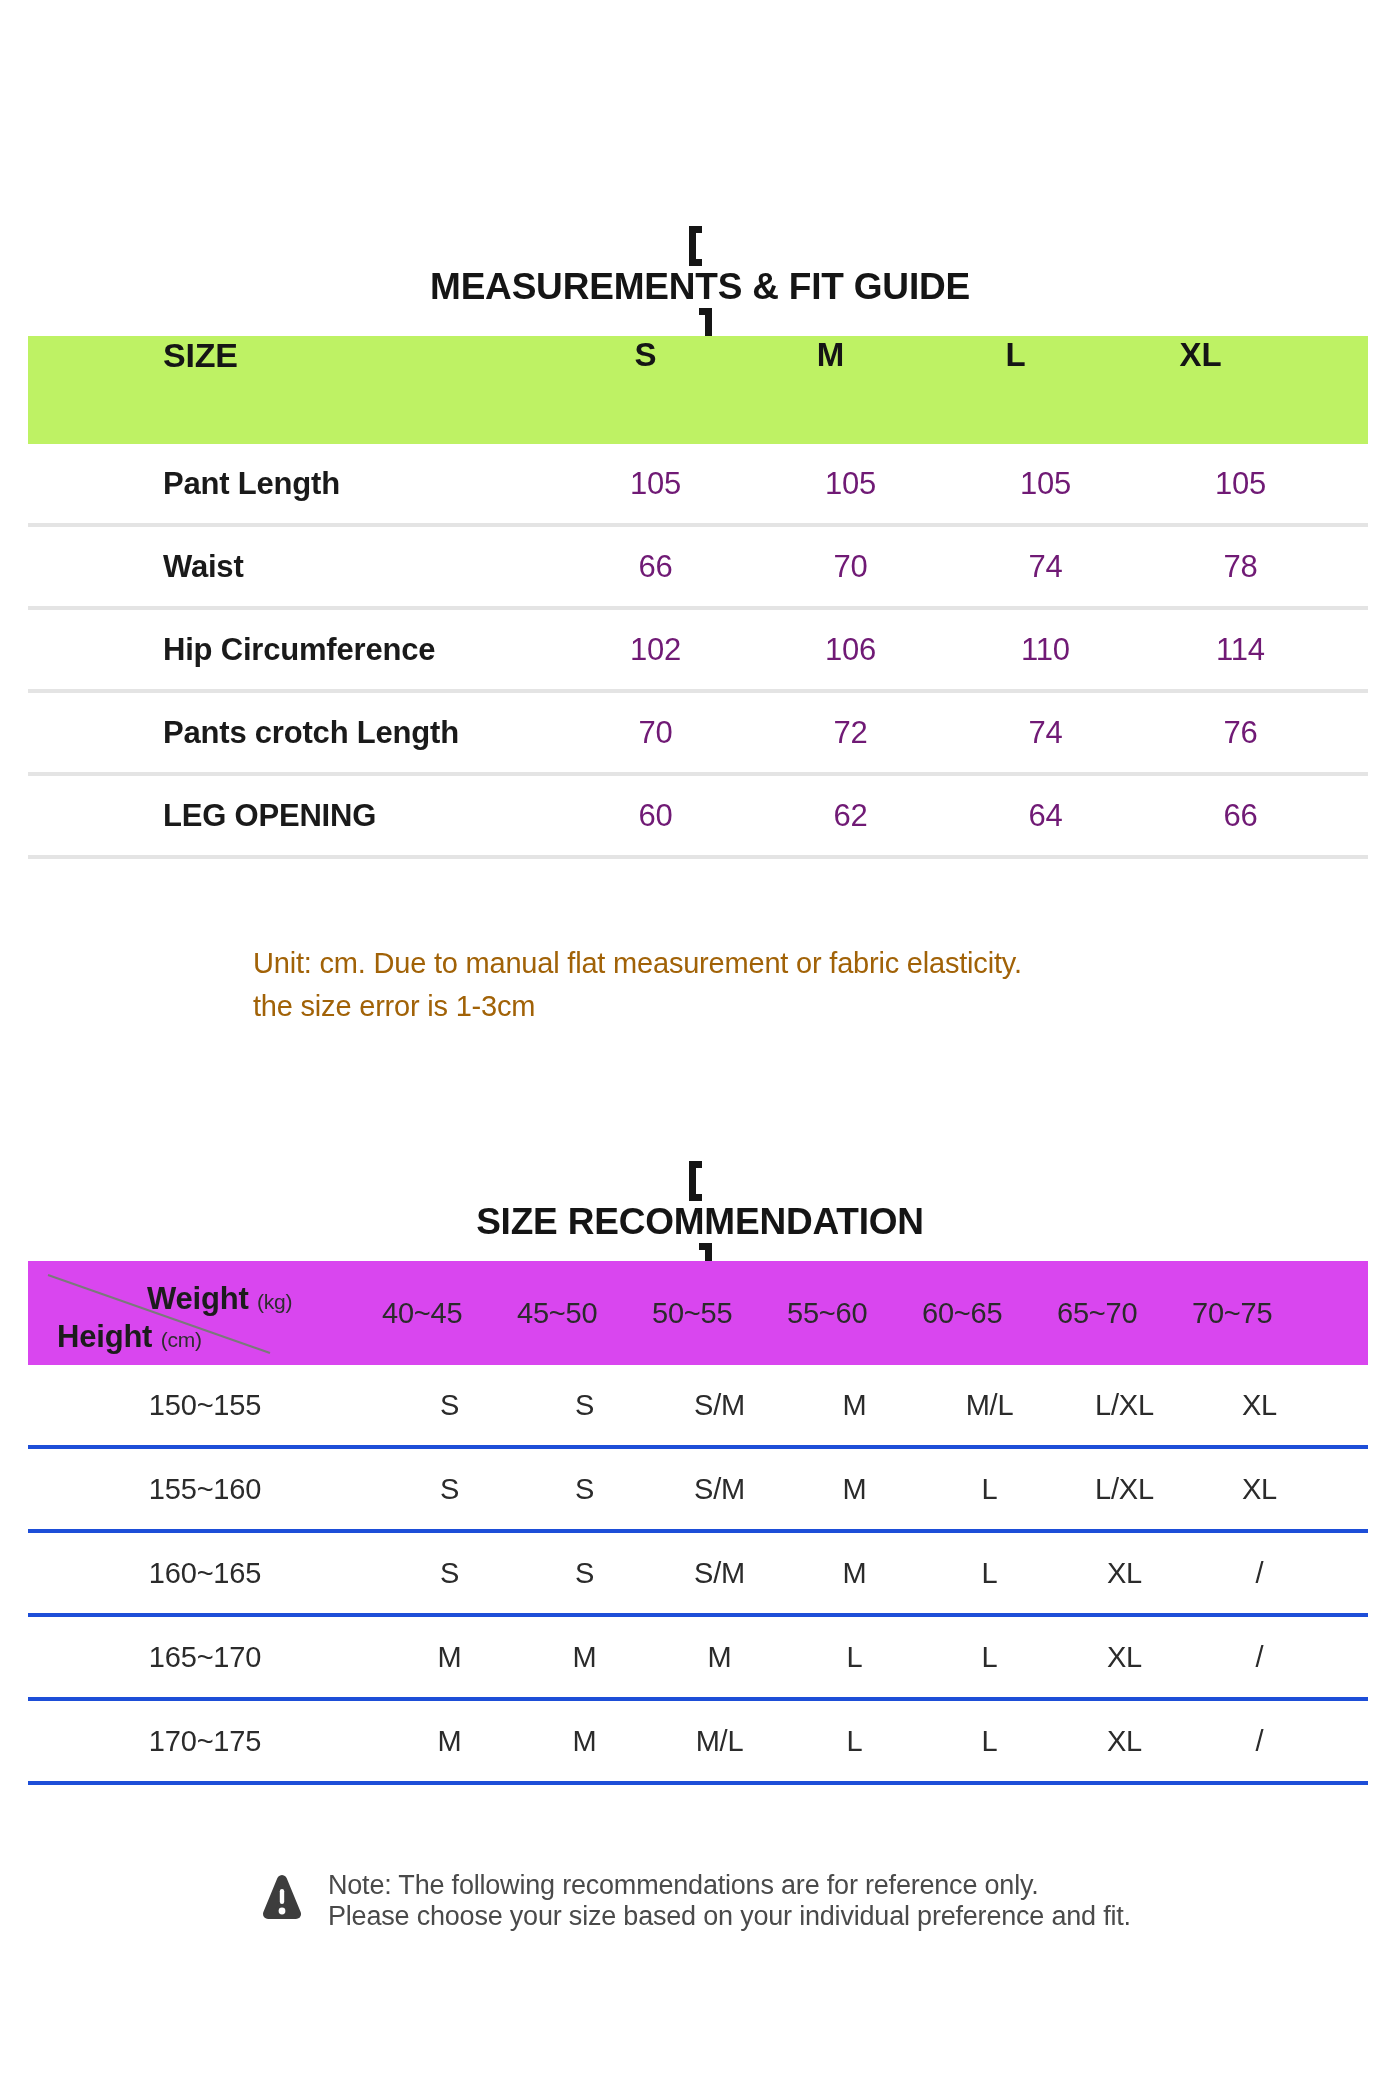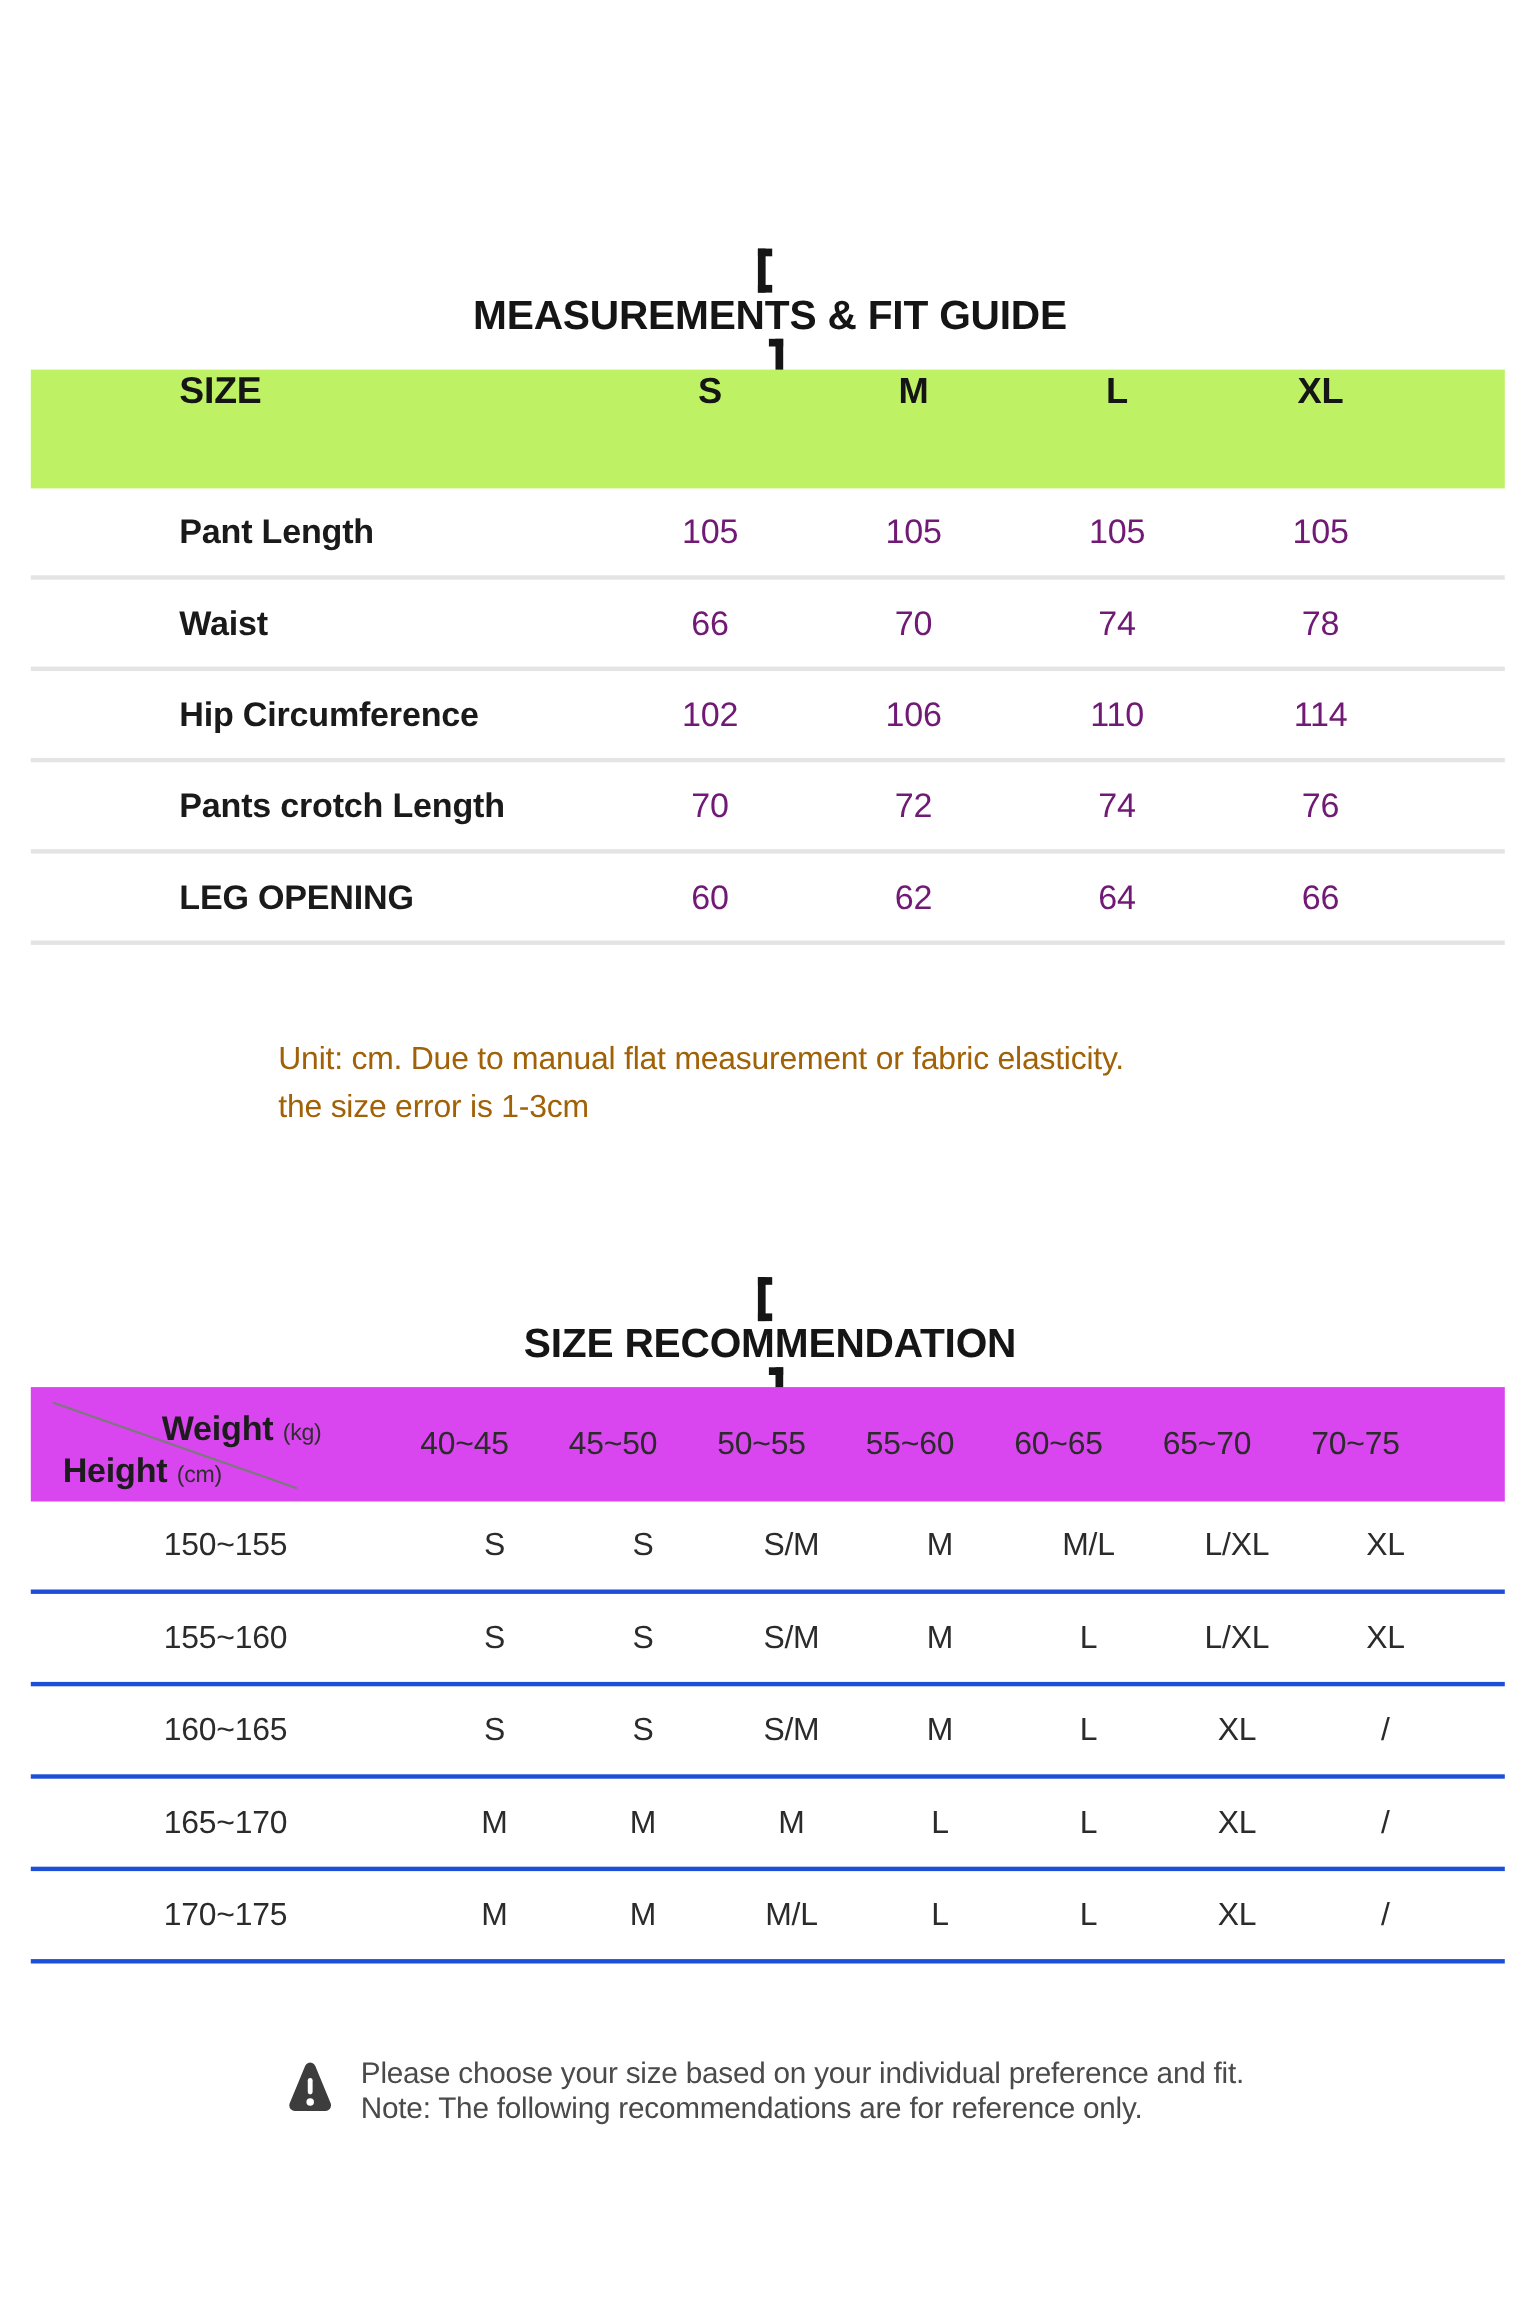--- a/index.html
+++ b/index.html
@@ -30,20 +30,21 @@
   .m-table { position:absolute; left:28px; top:336px; width:1340px; }
   .m-head {
     height:108px; background:#bef264;
     display:flex; align-items:flex-start;
   }
   .m-head .lbl { width:525px; padding-left:135px; font-size:34px; font-weight:700; color:#151515; }
   .m-head .col { width:185px; text-align:center; font-size:33px; font-weight:700; color:#151515; }
   .m-row {
     height:83px; display:flex; align-items:center;
     border-bottom:4px solid #e4e4e4;
+    gap:10px;
   }
   .m-row .lbl { width:525px; padding-left:135px; font-size:31px; font-weight:700; color:#1a1a1a; }
   .m-row .cell { width:185px; text-align:center; font-size:31px; font-weight:400; color:#701a75; }
 
   
   .unit-note {
     position:absolute; left:253px; top:942px;
     font-size:29px; line-height:43px; color:#a16207; font-weight:400;
   }
 
@@ -217,18 +218,18 @@
     </div>
   </div>
 
   <div class="rec-note">
     <svg width="40" height="53" viewBox="0 0 40 53">
       <path d="M20 10 L34 44 L6 44 Z" fill="#3d3d3d" stroke="#3d3d3d" stroke-width="10" stroke-linejoin="round"></path>
       <rect x="17.8" y="19" width="4.4" height="15" rx="2.2" fill="#ffffff"></rect>
       <circle cx="20" cy="41" r="3.4" fill="#ffffff"></circle>
     </svg>
     <div class="txt">
+      <div>Note: The following recommendations are for reference only.</div>
       <div>Please choose your size based on your individual preference and fit.</div>
-      <div>Note: The following recommendations are for reference only.</div>
     </div>
   </div>
 
 </div>
 
 </body></html>

